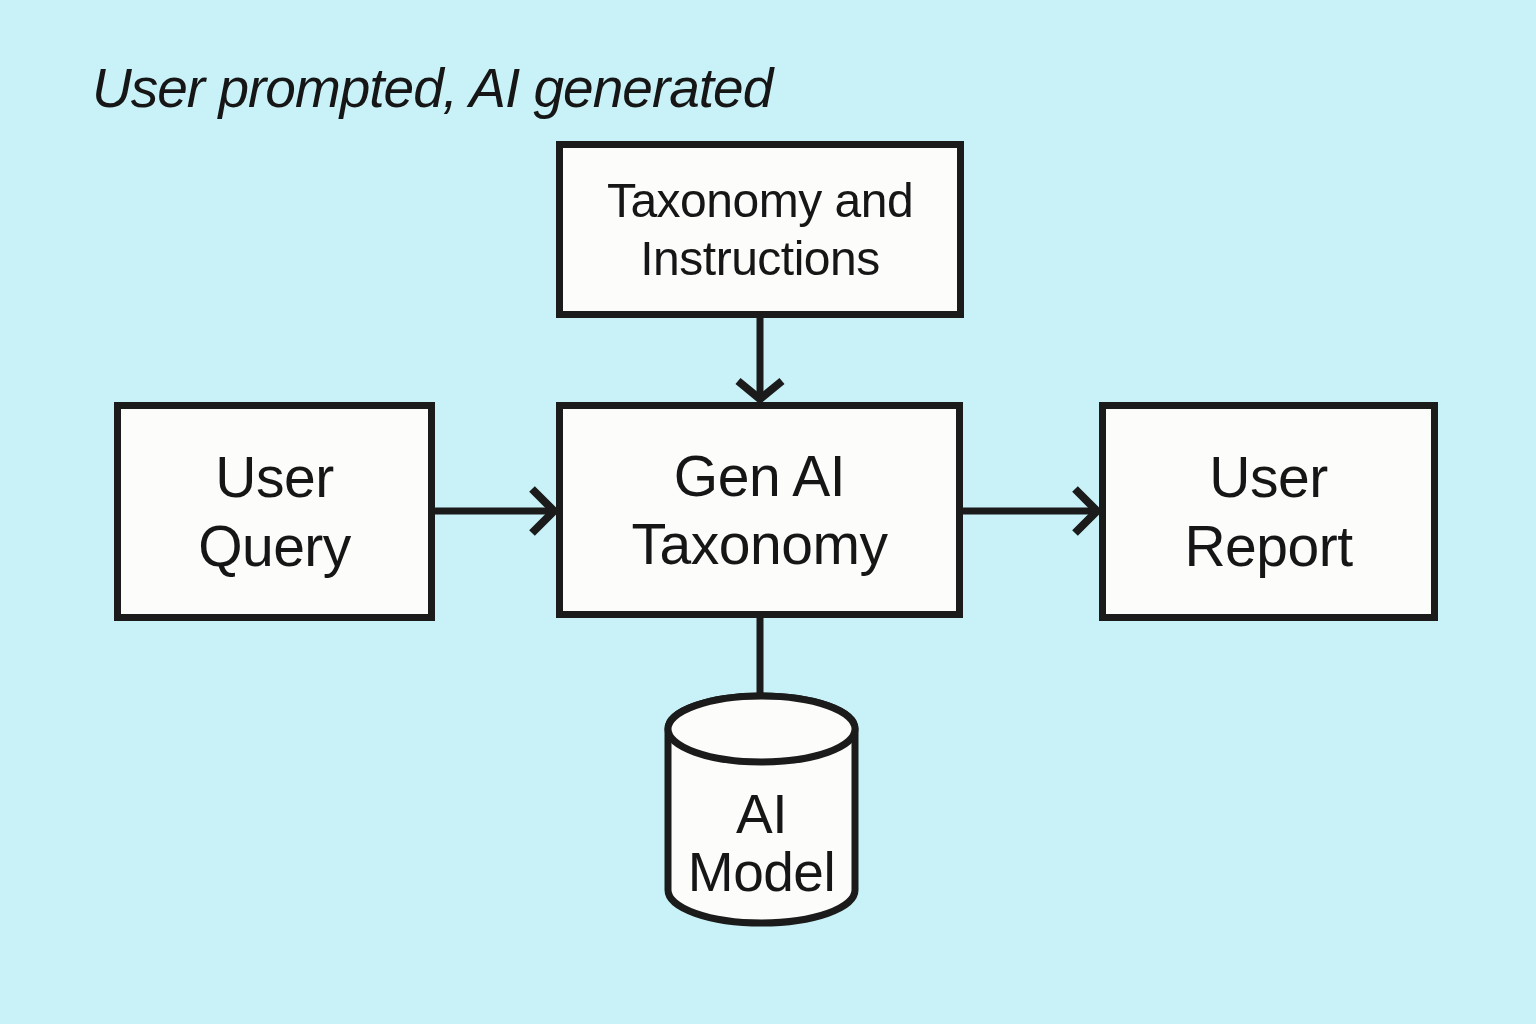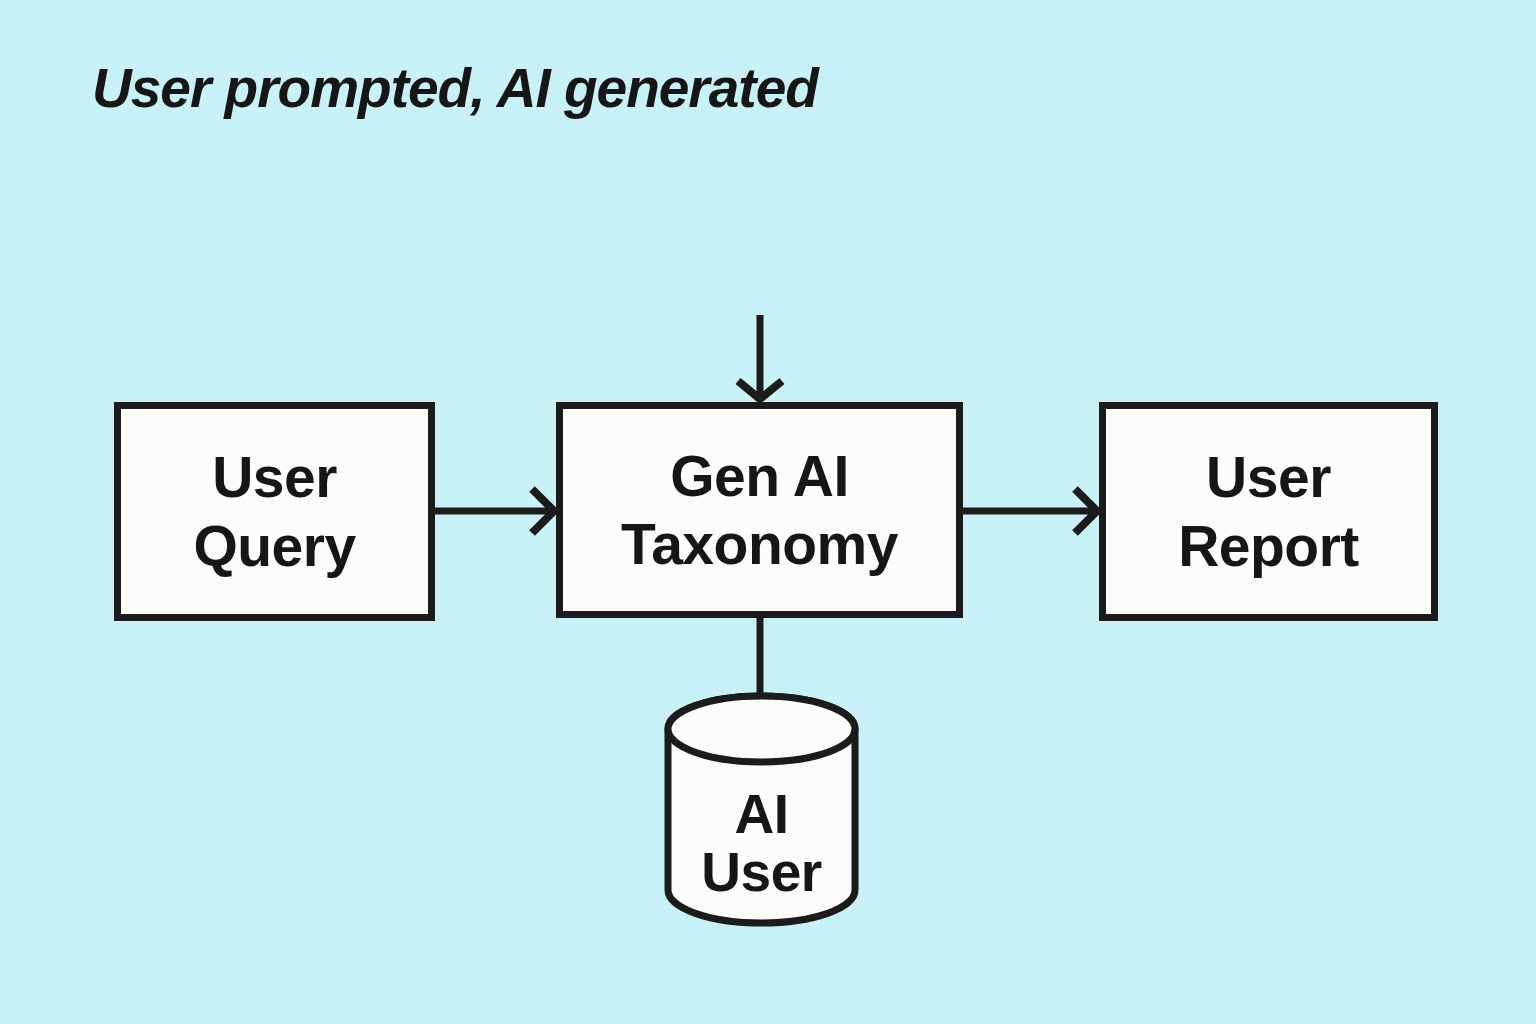--- a/index.html
+++ b/index.html
@@ -10,21 +10,20 @@
   }
   * { margin: 0; padding: 0; box-sizing: border-box; }
   html, body { width: 1536px; height: 1024px; overflow: hidden; }
   body { font-family: "Liberation Sans", sans-serif; background: var(--bg); }
 
   .canvas {
     position: relative;
     width: 1280px;
     height: 1024px;
     background: var(--bg);
-    font-weight: bold;
   }
 
   .edges {
     position: absolute;
     left: 0; top: 0;
     width: 1536px; height: 1024px;
   }
   .edge-line {
     stroke: var(--stroke);
     stroke-width: 7;
@@ -118,32 +117,36 @@
     <line class="edge-line" x1="760" y1="616" x2="760" y2="706"></line>
 
     <g>
       <path class="cyl-shape" d="M 668,729 L 668,890 A 93.5,33 0 0 0 855,890 L 855,729 A 93.5,33 0 0 0 668,729 Z"></path>
       <ellipse class="cyl-shape" cx="761.5" cy="729" rx="93.5" ry="33"></ellipse>
     </g>
   </svg>
 
   <div class="title">User prompted, AI generated</div>
 
+  <div class="node node-taxonomy">
+    <span class="label">Taxonomy and
+Instructions</span>
+  </div>
 
   <div class="node node-user-query">
     <span class="label">User
 Query</span>
   </div>
 
   <div class="node node-gen-ai">
     <span class="label">Gen AI
 Taxonomy</span>
   </div>
 
   <div class="node node-user-report">
     <span class="label">User
 Report</span>
   </div>
 
   <div class="cyl-label">AI
-User</div>
+Model</div>
 
 </div>
 
 </body></html>

